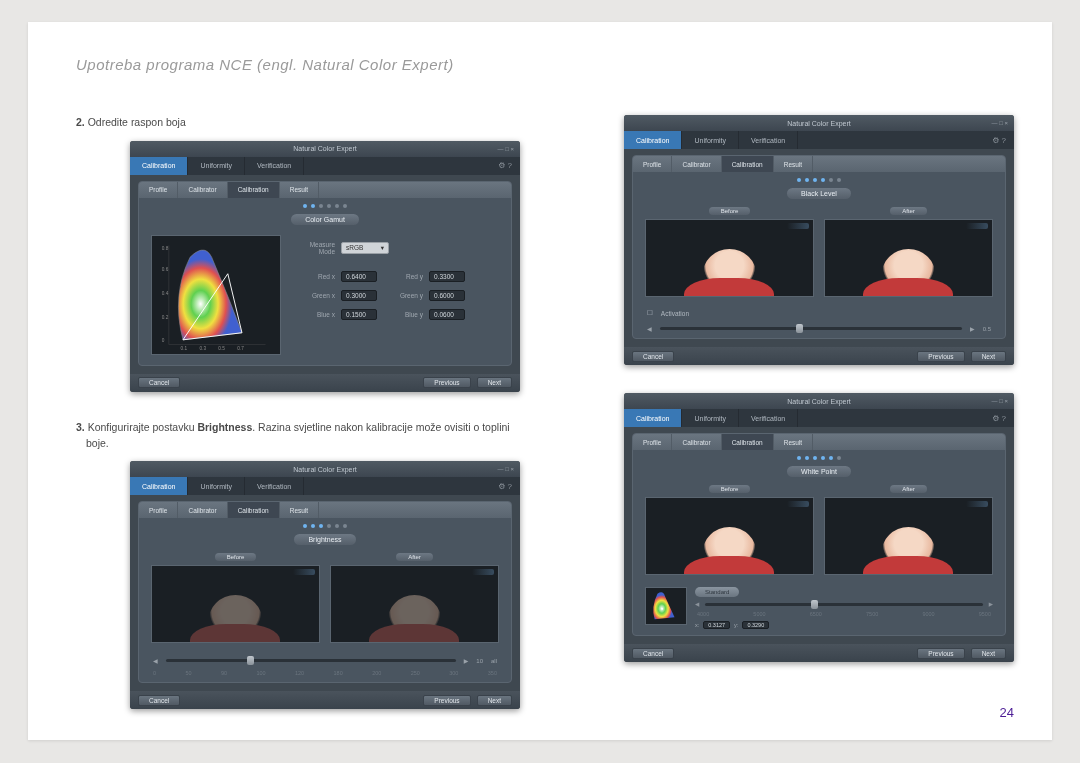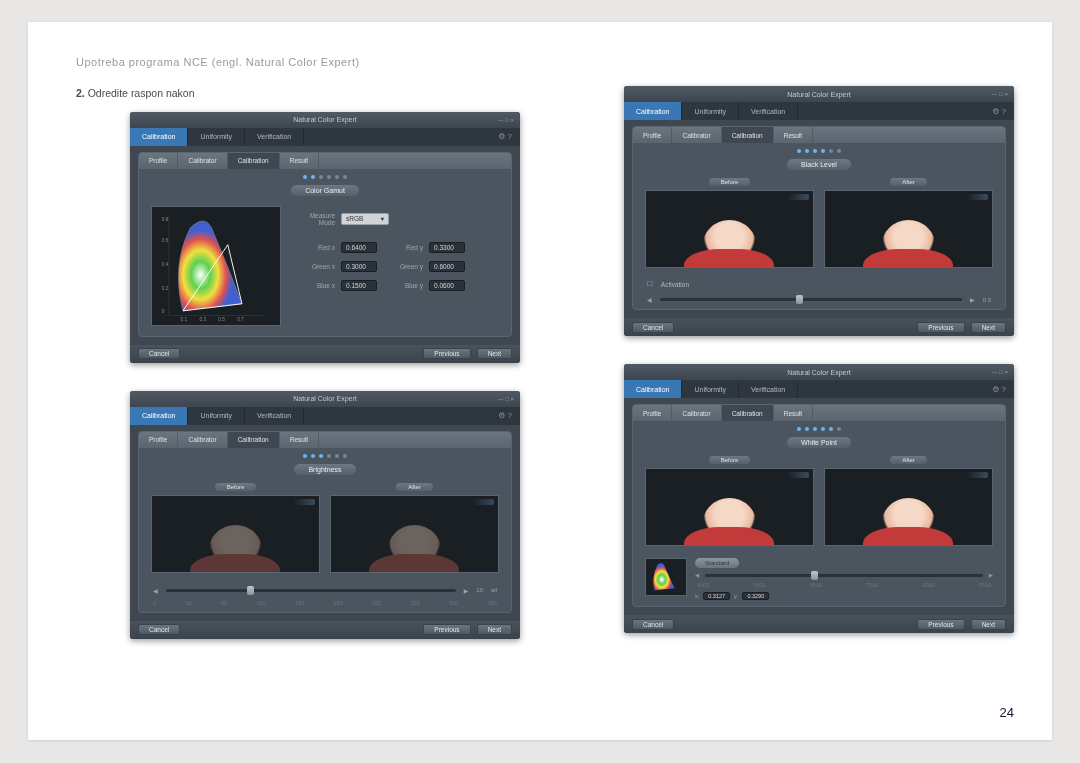--- a/index.html
+++ b/index.html
@@ -14,24 +14,25 @@
     position: absolute;
     top: 22px;
     left: 28px;
     width: 1024px;
     height: 718px;
     background: #ffffff;
     box-shadow: 0 1px 3px rgba(0,0,0,0.1);
     padding: 34px 38px 24px 48px;
   }
   .header-title {
-    font-size: 11px;
+    font-size: 15px;
     color: #9a9a9a;
     letter-spacing: 0.5px;
-    margin-bottom: 18px;
+    margin-bottom: 42px;
+    font-style: italic;
   }
   .columns {
     display: flex;
     gap: 50px;
   }
   .col { flex: 1; min-width: 0; }
   .step {
     margin-bottom: 18px;
   }
   .step-text {
@@ -352,36 +353,36 @@
     border-radius: 2px;
     font-size: 6.5px;
     color: #e0e5ea;
     padding: 1px 10px;
   }
   .page-num {
     position: absolute;
     bottom: 20px;
     right: 38px;
     font-size: 13px;
-    color: #0f172a;
+    color: #4c1d95;
   }
 </style>
 </head>
 <body>
 
 <div class="page">
   <div class="header-title">Upotreba programa NCE (engl. Natural Color Expert)</div>
 
   <div class="columns">
 
     <div class="col">
 
       <div class="step">
         <p class="step-text">
-          <b>2.</b> <span>Odredite raspon nakon</span>
+          <b>2.</b> <span>Odredite raspon boja</span>
         </p>
         <div class="shot">
           <div class="app-window">
             <div class="titlebar">Natural Color Expert</div>
             <div class="top-tabs">
               <div class="top-tab active">Calibration</div>
               <div class="top-tab">Uniformity</div>
               <div class="top-tab">Verification</div>
               <div class="top-icons">⚙ ?</div>
             </div>
@@ -470,20 +471,23 @@
               <div class="bbtn">Cancel</div>
               <div class="spacer"></div>
               <div class="bbtn">Previous</div>
               <div class="bbtn">Next</div>
             </div>
           </div>
         </div>
       </div>
 
       <div class="step">
+        <p class="step-text">
+          <b>3.</b> <span>Konfigurirajte postavku </span><b>Brightness</b><span>. Razina svjetline nakon kalibracije može ovisiti o toplini boje.</span>
+        </p>
         <div class="shot">
           <div class="app-window">
             <div class="titlebar">Natural Color Expert</div>
             <div class="top-tabs">
               <div class="top-tab active">Calibration</div>
               <div class="top-tab">Uniformity</div>
               <div class="top-tab">Verification</div>
               <div class="top-icons">⚙ ?</div>
             </div>
             <div class="inner">

